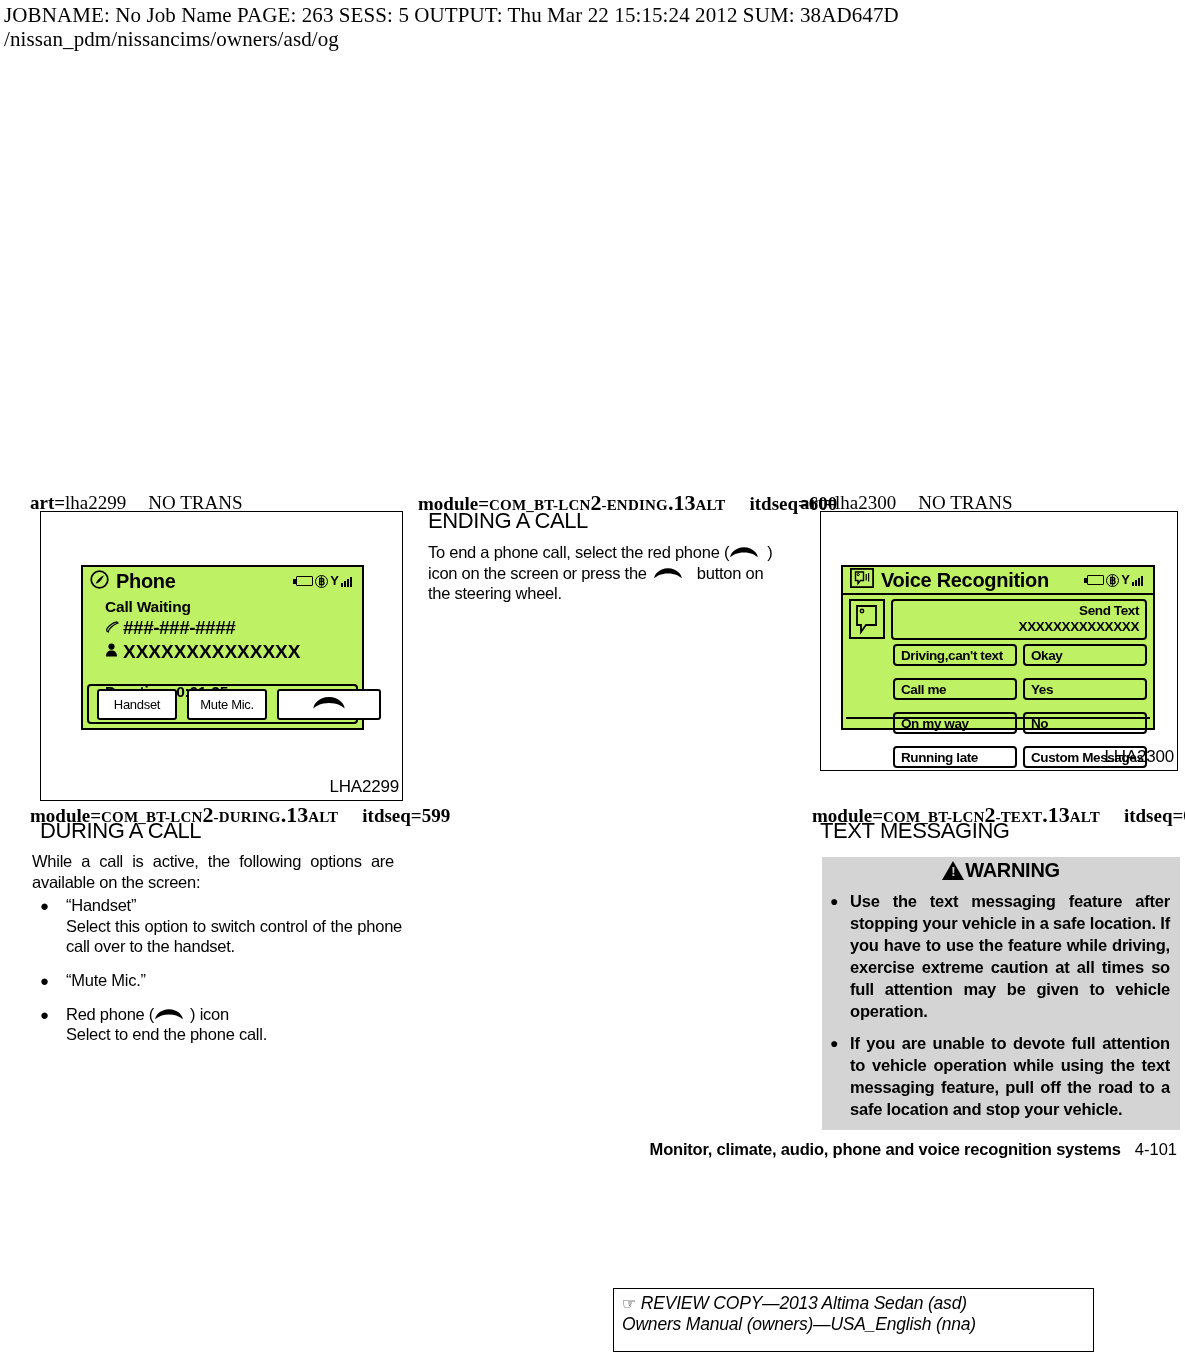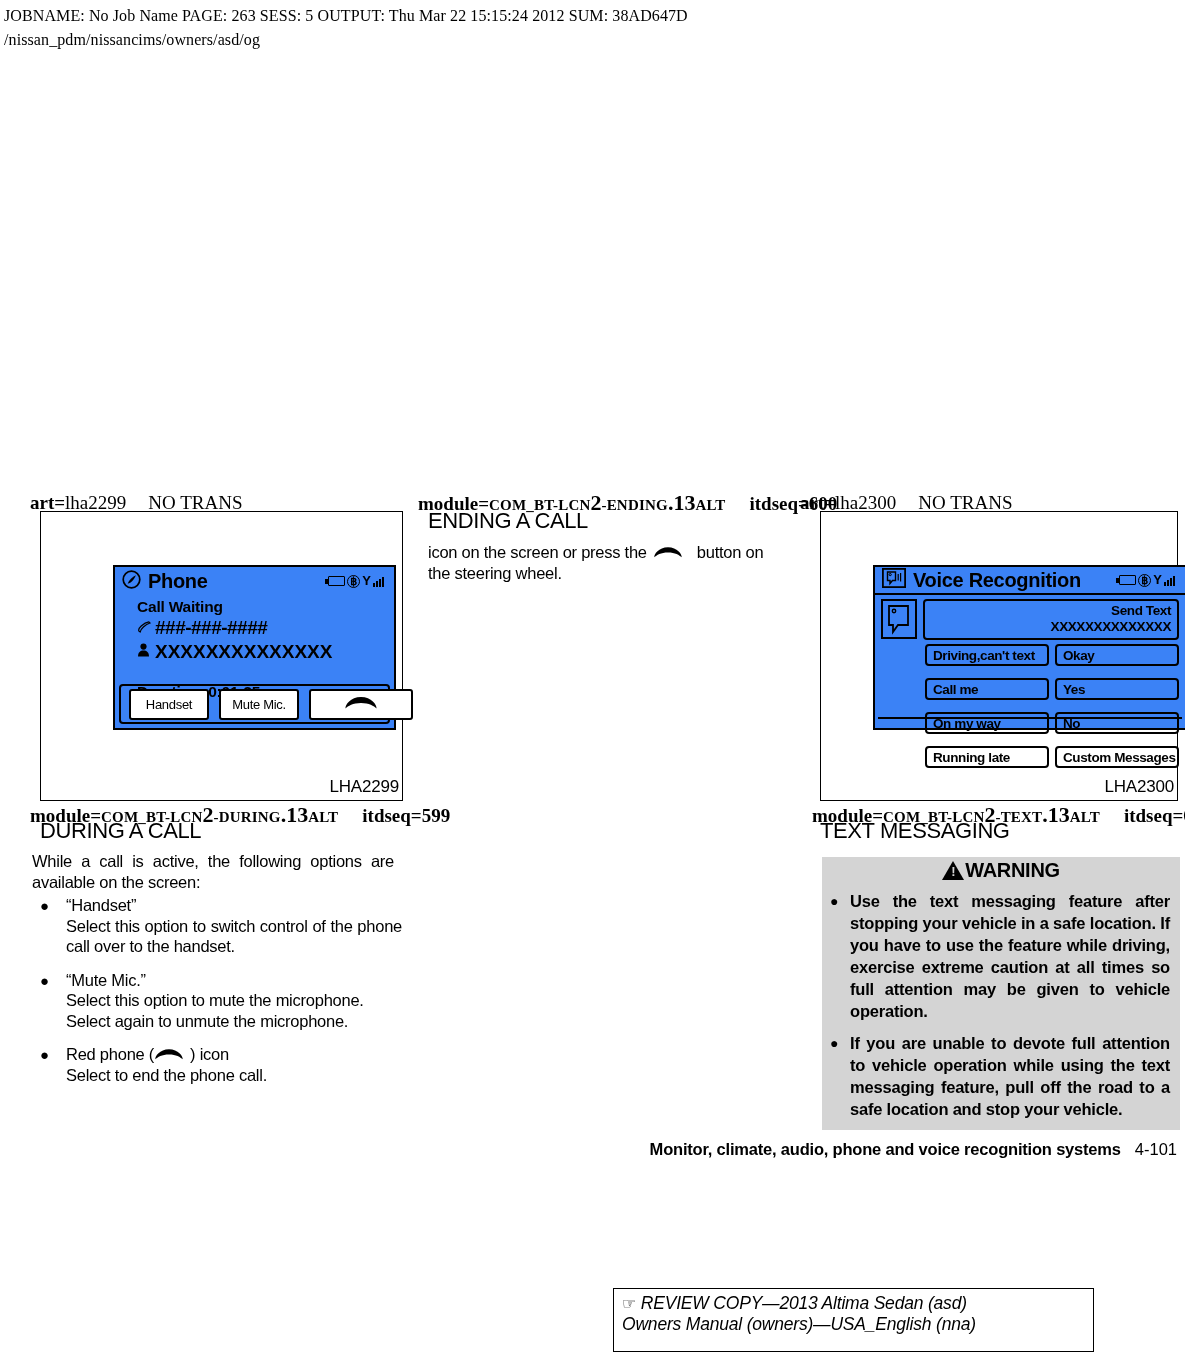--- a/index.html
+++ b/index.html
@@ -14,21 +14,21 @@
     font-family: "Liberation Sans", sans-serif;
     color: #000;
     overflow: hidden;
   }
   .abs { position: absolute; }
 
   
   #job-header {
     left: 4px; top: 4px; width: 1160px;
     font-family: "Liberation Serif", serif;
-    font-size: 16px;
+    font-size: 21px;
     line-height: 23px;
     letter-spacing: 0.1px;
     white-space: nowrap;
   }
   #job-header .line2 { margin-top: 1px; }
 
   
   .tag {
     font-family: "Liberation Serif", serif;
     font-size: 19px;
@@ -51,23 +51,22 @@
     font-family: "Liberation Sans", sans-serif;
     font-size: 17px;
     font-weight: 400;
     letter-spacing: -0.2px;
   }
 
   
   .screen {
     position: absolute;
     border: 2.5px solid #000;
-    background: #3b82f6;
-    box-sizing: border-box;
-    margin-left: 32px;
+    background: #bef264;
+    box-sizing: border-box;
   }
   .screen-title-row {
     display: flex;
     align-items: center;
     padding: 2px 8px 2px 7px;
     height: 28px;
     box-sizing: border-box;
   }
   .screen-title {
     font-size: 20px;
@@ -366,21 +365,20 @@
     <div class="bullet-body">
       <div class="body-txt nojust">“Handset”</div>
       <div class="body-txt">Select this option to switch control of the phone call over to the handset.</div>
     </div>
   </div>
 
   <div class="bullet-row">
     <div class="bullet-dot">●</div>
     <div class="bullet-body">
       <div class="body-txt nojust">“Mute Mic.”</div>
-      <div class="body-txt nojust">Select this option to mute the microphone. Select again to unmute the microphone.</div>
     </div>
   </div>
 
   <div class="bullet-row">
     <div class="bullet-dot">●</div>
     <div class="bullet-body">
       <div class="body-txt nojust">
         <span>Red phone (</span><span class="rp"><svg width="30" height="13" viewBox="0 0 34 14">
               <path d="M1.5 12.5 C1.0 9.0 6.5 1.0 17.0 1.0 C27.5 1.0 33.0 9.0 32.5 12.5 C30.0 10.0 25.0 7.0 17.0 7.0 C9.0 7.0 4.0 10.0 1.5 12.5 Z" fill="#000"></path>
             </svg></span><span style="padding-left:6px;">) icon</span>
@@ -391,32 +389,37 @@
 </div>
 
 <div class="abs tag" style="left:418px; top:493px;">
   <b>module=</b><span class="sc">COM_BT-LCN</span><span class="big">2</span><span class="sc">-ENDING</span><span class="big">.13</span><span class="sc">ALT</span><b style="padding-left:24px;">itdseq=600</b>
 </div>
 
 <div class="abs sec-head" style="left:428px; top:508px;">ENDING A CALL</div>
 
 <div class="abs" style="left:428px; top:542px; width:370px;">
   <div class="body-txt nojust" style="white-space:nowrap;">
+    <span>To end a phone call, select the red phone (</span><span class="rp"><svg width="30" height="13" viewBox="0 0 34 14">
+          <path d="M1.5 12.5 C1.0 9.0 6.5 1.0 17.0 1.0 C27.5 1.0 33.0 9.0 32.5 12.5 C30.0 10.0 25.0 7.0 17.0 7.0 C9.0 7.0 4.0 10.0 1.5 12.5 Z" fill="#000"></path>
+        </svg></span><span style="padding-left:8px;">)</span>
+  </div>
+  <div class="body-txt nojust" style="white-space:nowrap;">
     <span>icon on the screen or press the</span><span class="rp" style="margin-left:6px;"><svg width="30" height="13" viewBox="0 0 34 14">
           <path d="M1.5 12.5 C1.0 9.0 6.5 1.0 17.0 1.0 C27.5 1.0 33.0 9.0 32.5 12.5 C30.0 10.0 25.0 7.0 17.0 7.0 C9.0 7.0 4.0 10.0 1.5 12.5 Z" fill="#000"></path>
         </svg></span><span style="padding-left:14px;margin-top:44px;">button on</span>
   </div>
   <div class="body-txt nojust">the steering wheel.</div>
 </div>
 
 <div class="abs tag" style="left:800px; top:493px;">
   <b>art=</b><span class="reg">lha2300</span><span class="reg" style="padding-left:22px;">NO TRANS</span>
 </div>
 
-<div class="abs art-frame" style="left:820px; top:511px; width:358px; height:290px;">
+<div class="abs art-frame" style="left:820px; top:511px; width:358px; height:260px;">
   <div class="screen" style="left:20px; top:53px; width:314px; height:165px;">
 
     <div class="screen-title-row" style="border-bottom:2px solid #000;">
       <span>
         <svg width="24" height="20" viewBox="0 0 24 20">
           <rect x="0.9" y="0.9" width="22.2" height="18.2" fill="none" stroke="#000" stroke-width="1.8"></rect>
           <path d="M5.5 4.0 L13.5 4.0 L13.5 12.5 L10.5 12.5 L8.0 15.5 L8.0 12.5 L5.5 12.5 Z" fill="none" stroke="#000" stroke-width="1.4"></path>
           <circle cx="8.2" cy="6.6" r="1.1" fill="none" stroke="#000" stroke-width="1"></circle>
           <path d="M16.2 6.0 L16.2 12.5 M18.6 5.0 L18.6 13.5" stroke="#000" stroke-width="1.2"></path>
         </svg>

